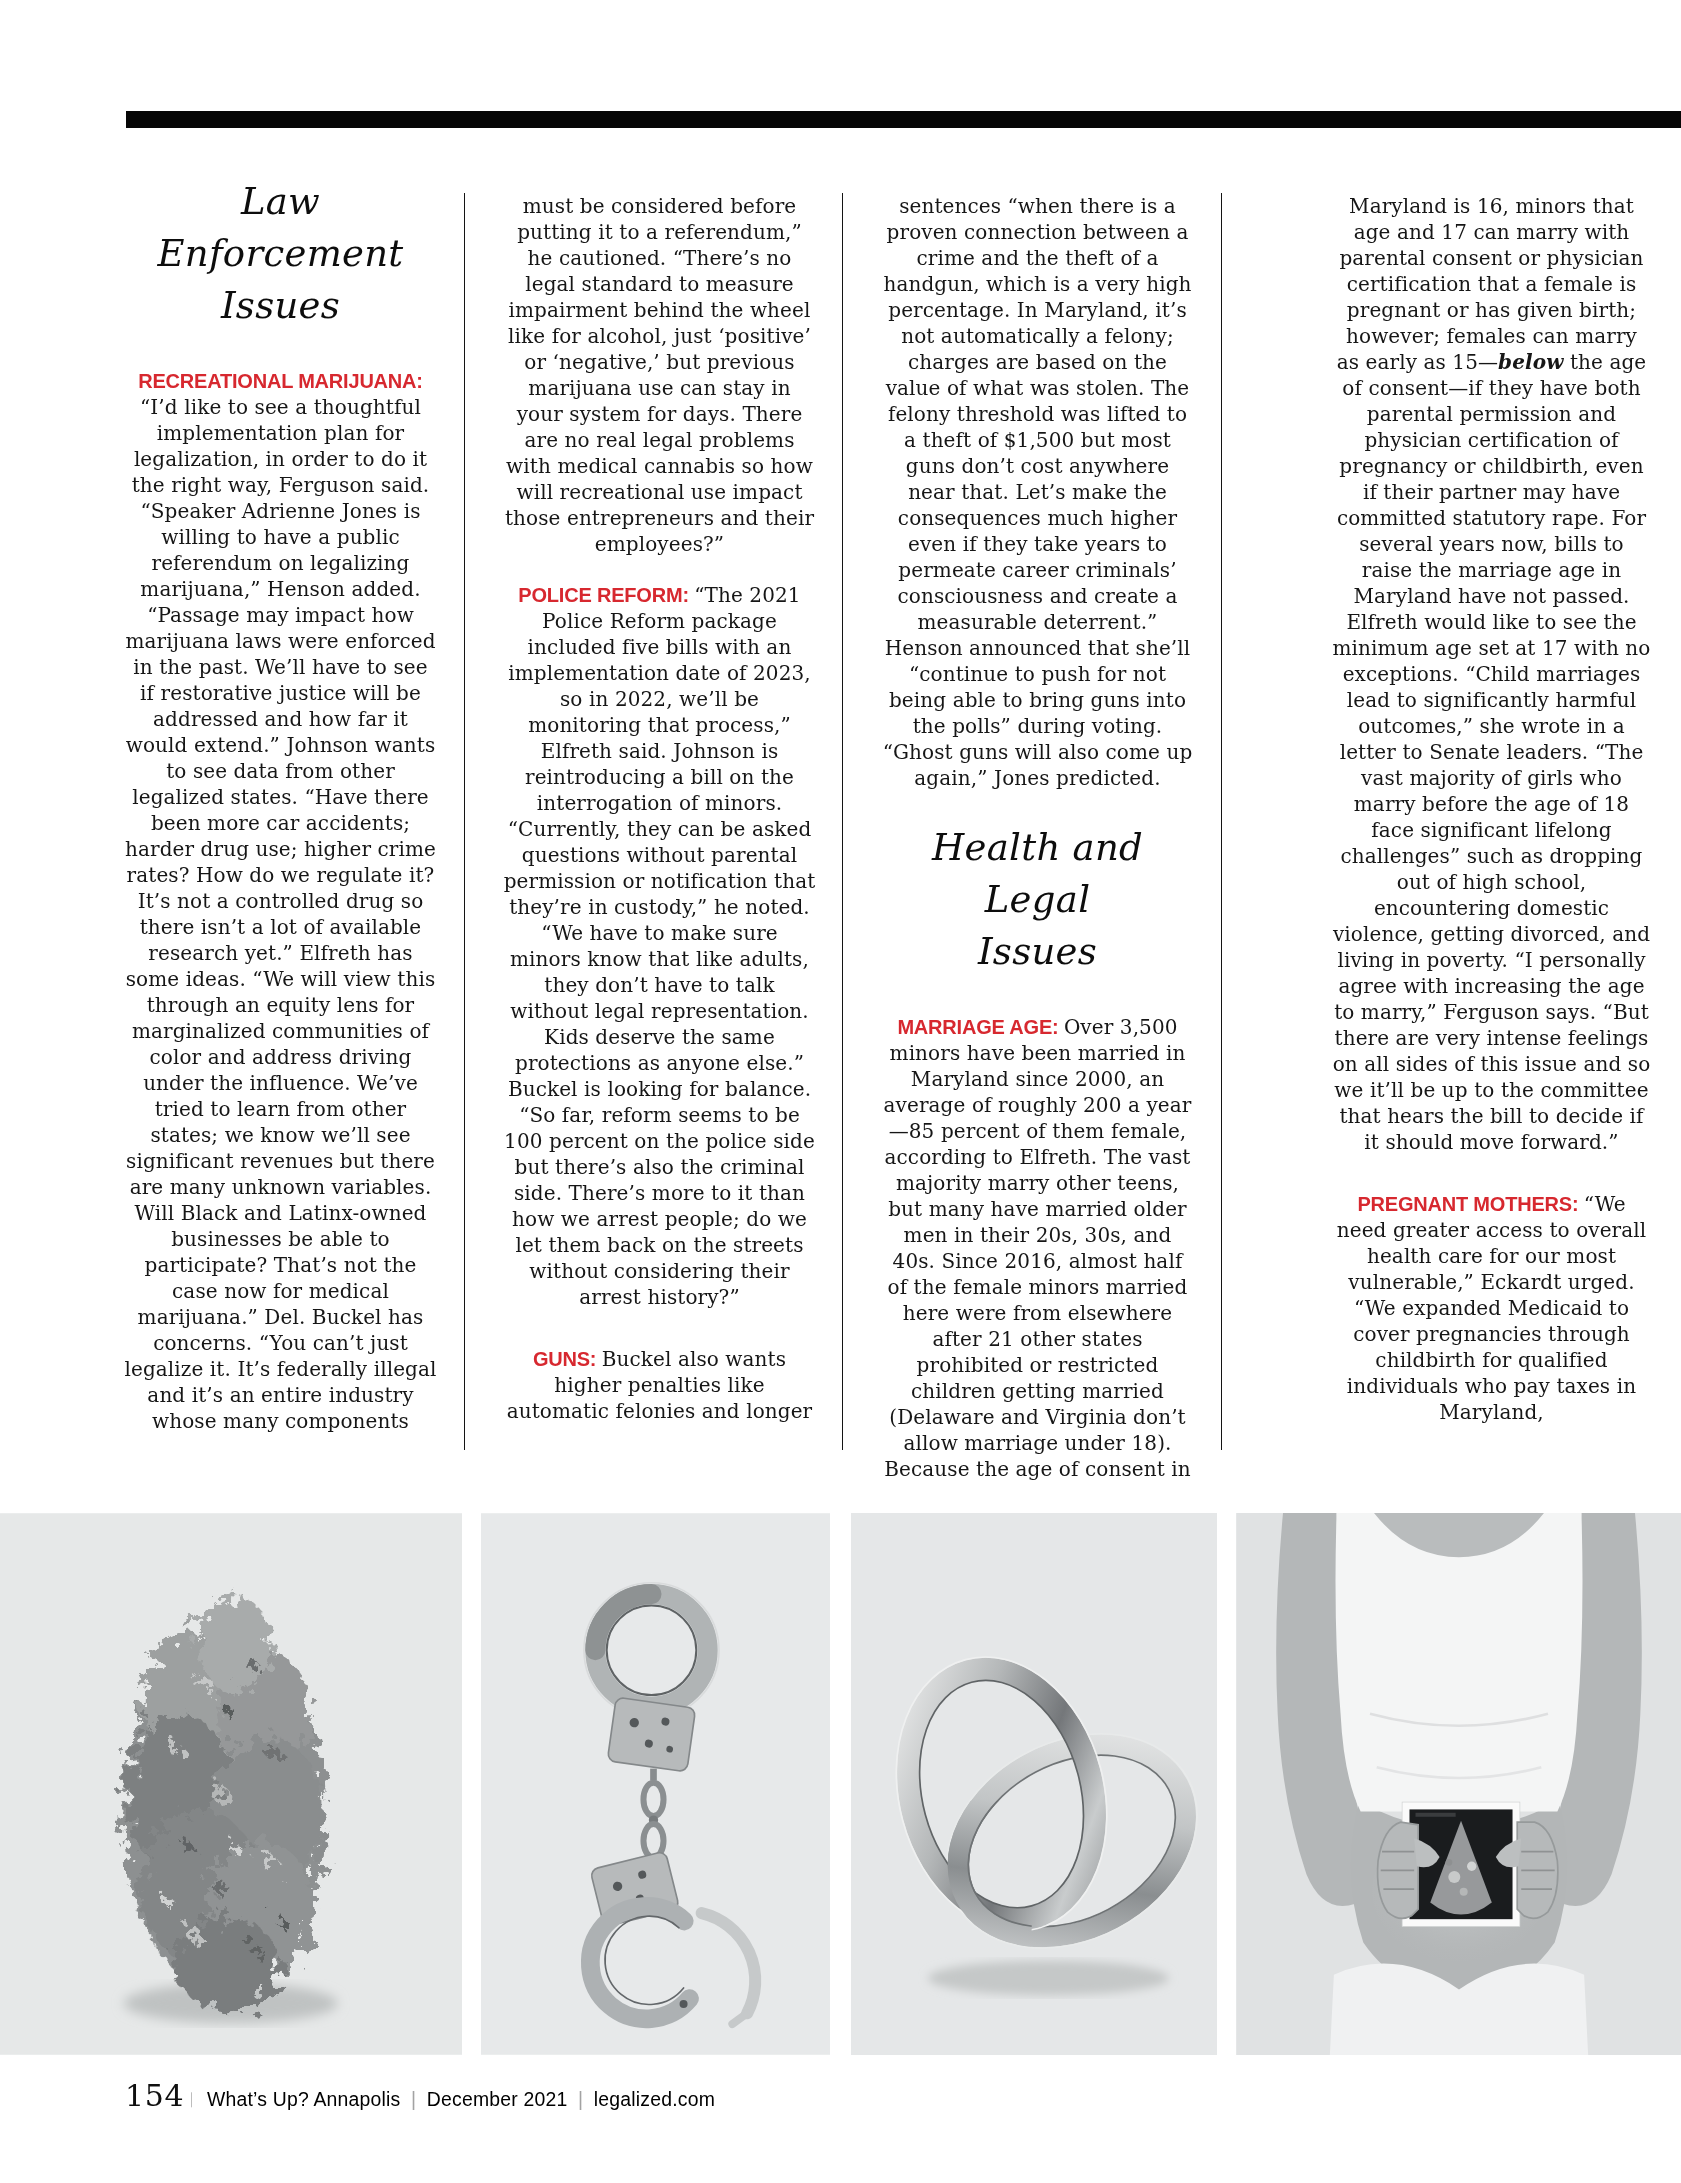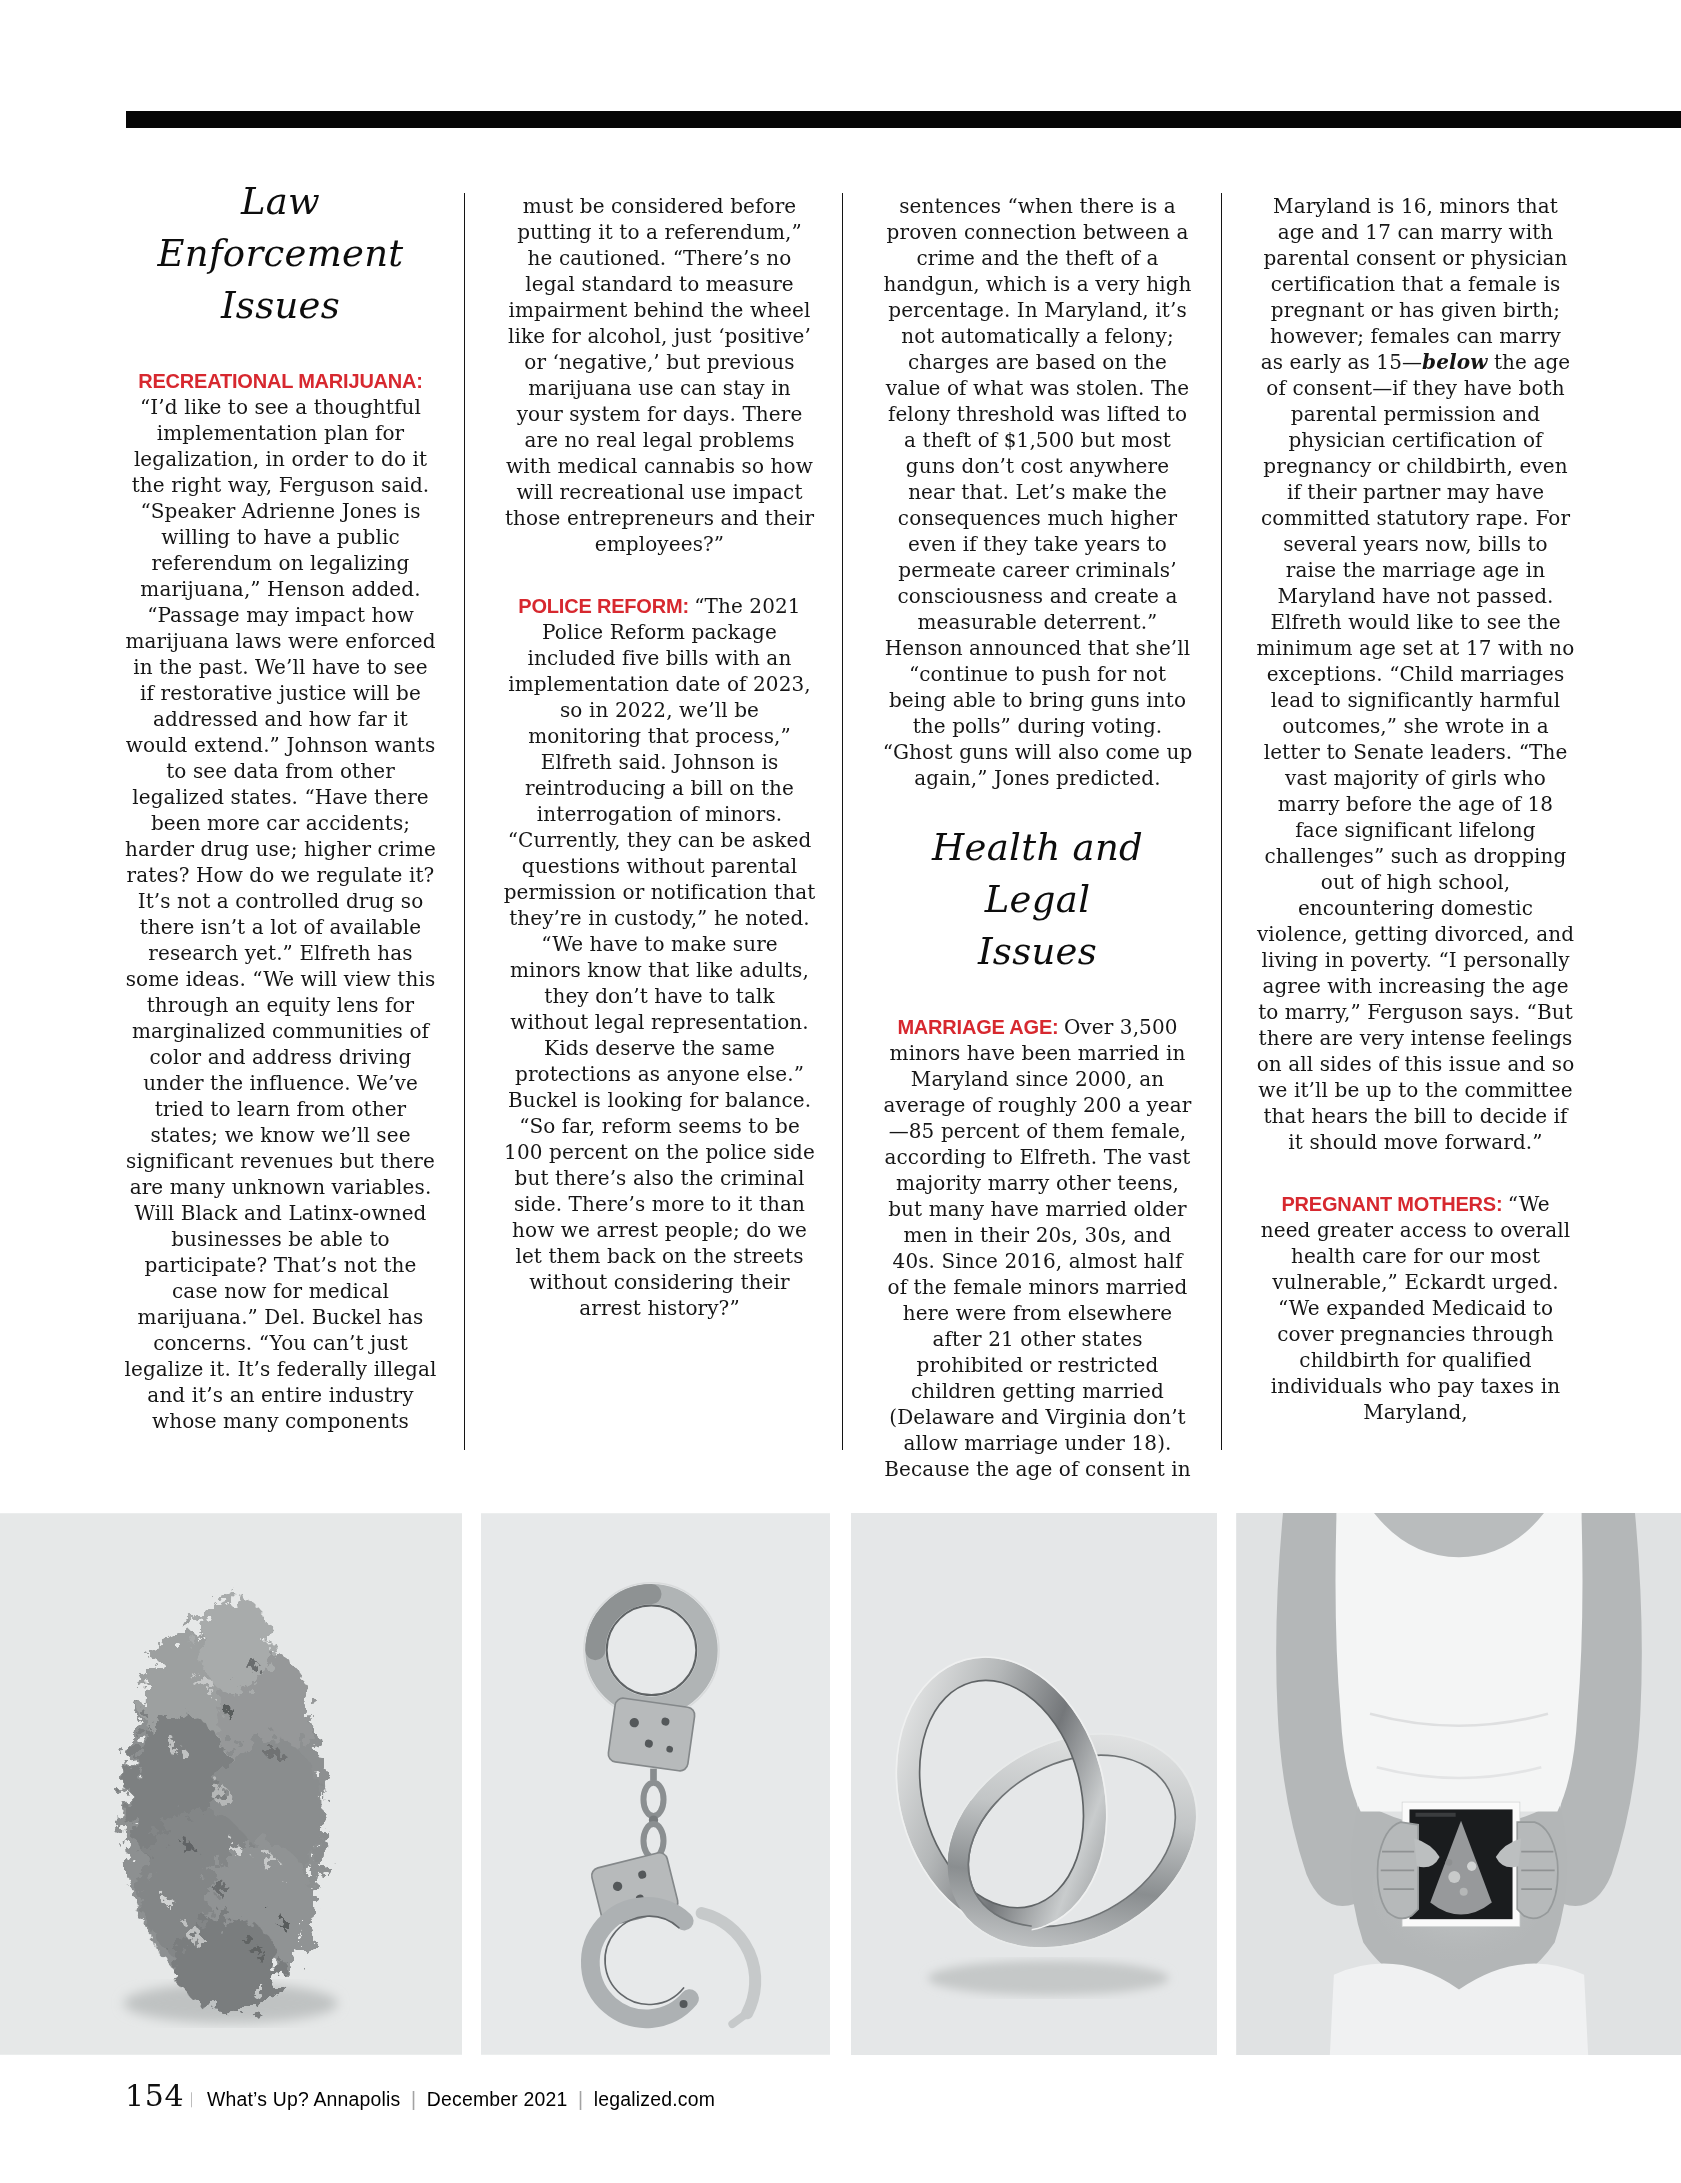--- a/index.html
+++ b/index.html
@@ -7,21 +7,21 @@
     position:relative;width:1681px;height:2183px;background:#ffffff;
     margin:0 auto;overflow:hidden;
     font-family:"DejaVu Serif",serif;color:#161616;
   }
   .topbar{position:absolute;left:126px;top:111px;width:1555px;height:17.4px;background:#060606;}
   
   .col{position:absolute;top:193px;}
   #col1{left:124px;width:313px;top:173px;}
   #col2{left:503px;width:313px;}
   #col3{left:881px;width:313px;}
-  #col4{left:1256px;width:319px;}
+  #col4{left:1332px;width:319px;}
   .divider{position:absolute;top:193px;height:1257px;width:1.3px;background:#141414;}
   #div1{left:464px;} #div2{left:842px;} #div3{left:1221px;}
   .col-heading{
     font-style:italic;font-size:37px;line-height:52px;letter-spacing:0.3px;
     text-align:center;color:#0d0d0d;margin:2.7px 0 29.4px 0;font-weight:400;
   }
   #col3 .col-heading{margin-top:31px;font-style:italic;}
   .para{margin:0 0 25.4px 0;font-size:20px;line-height:26px;letter-spacing:0.1px;text-align:center;}
   .para:last-child{margin-bottom:0;margin-top:36px;}
   .lead{
@@ -53,20 +53,21 @@
   <div class="col" id="col1">
       <div class="col-heading">
         <div>Law Enforcement</div>
         <div>Issues</div>
       </div>
       <p class="para"><span class="lead">RECREATIONAL MARI­JUANA: </span><span>“I’d like to see a thoughtful implementation plan for legalization, in order to do it the right way, Ferguson said. “Speaker Adrienne Jones is willing to have a public referendum on legalizing marijuana,” Henson added. “Passage may impact how marijuana laws were enforced in the past. We’ll have to see if restorative justice will be addressed and how far it would extend.” Johnson wants to see data from other legalized states. “Have there been more car accidents; harder drug use; higher crime rates? How do we regulate it? It’s not a controlled drug so there isn’t a lot of available research yet.” Elfreth has some ideas. “We will view this through an equity lens for marginalized communities of color and address driving under the influence. We’ve tried to learn from other states; we know we’ll see significant revenues but there are many unknown variables. Will Black and Latinx-owned businesses be able to participate? That’s not the case now for medical marijuana.” Del. Buckel has concerns. “You can’t just legalize it. It’s federally illegal and it’s an entire industry whose many components</span></p>
     </div>
   <div class="col" id="col2">
       <p class="para"><span>must be considered before putting it to a referendum,” he cautioned. “There’s no legal standard to measure impairment behind the wheel like for alcohol, just ‘positive’ or ‘negative,’ but previous marijuana use can stay in your system for days. There are no real legal problems with medical cannabis so how will recreational use impact those entrepreneurs and their employees?”</span></p>
       <p class="para"><span class="lead">POLICE REFORM: </span><span>“The 2021 Police Reform package included five bills with an implementation date of 2023, so in 2022, we’ll be monitoring that process,” Elfreth said. Johnson is reintroducing a bill on the interrogation of minors. “Currently, they can be asked questions without parental permission or notification that they’re in custody,” he noted. “We have to make sure minors know that like adults, they don’t have to talk without legal representation. Kids deserve the same protections as anyone else.” Buckel is looking for balance. “So far, reform seems to be 100 percent on the police side but there’s also the criminal side. There’s more to it than how we arrest people; do we let them back on the streets without considering their arrest history?”</span></p>
+      <p class="para"><span class="lead">GUNS: </span><span>Buckel also wants higher penalties like automatic felonies and longer</span></p>
     </div>
   <div class="col" id="col3">
       <p class="para"><span>sentences “when there is a proven connection between a crime and the theft of a handgun, which is a very high percentage. In Maryland, it’s not automatically a felony; charges are based on the value of what was stolen. The felony threshold was lifted to a theft of $1,500 but most guns don’t cost anywhere near that. Let’s make the consequences much higher even if they take years to permeate career criminals’ consciousness and create a measurable deterrent.” Henson announced that she’ll “continue to push for not being able to bring guns into the polls” during voting. “Ghost guns will also come up again,” Jones predicted.</span></p>
       <div class="col-heading">
         <div>Health and Legal</div>
         <div>Issues</div>
       </div>
       <p class="para"><span class="lead">MARRIAGE AGE: </span><span>Over 3,500 minors have been married in Maryland since 2000, an average of roughly 200 a year—85 percent of them female, according to Elfreth. The vast majority marry other teens, but many have married older men in their 20s, 30s, and 40s. Since 2016, almost half of the female minors married here were from elsewhere after 21 other states prohibited or restricted children getting married (Delaware and Virginia don’t allow marriage under 18). Because the age of consent in</span></p>
     </div>
   <div class="col" id="col4">

